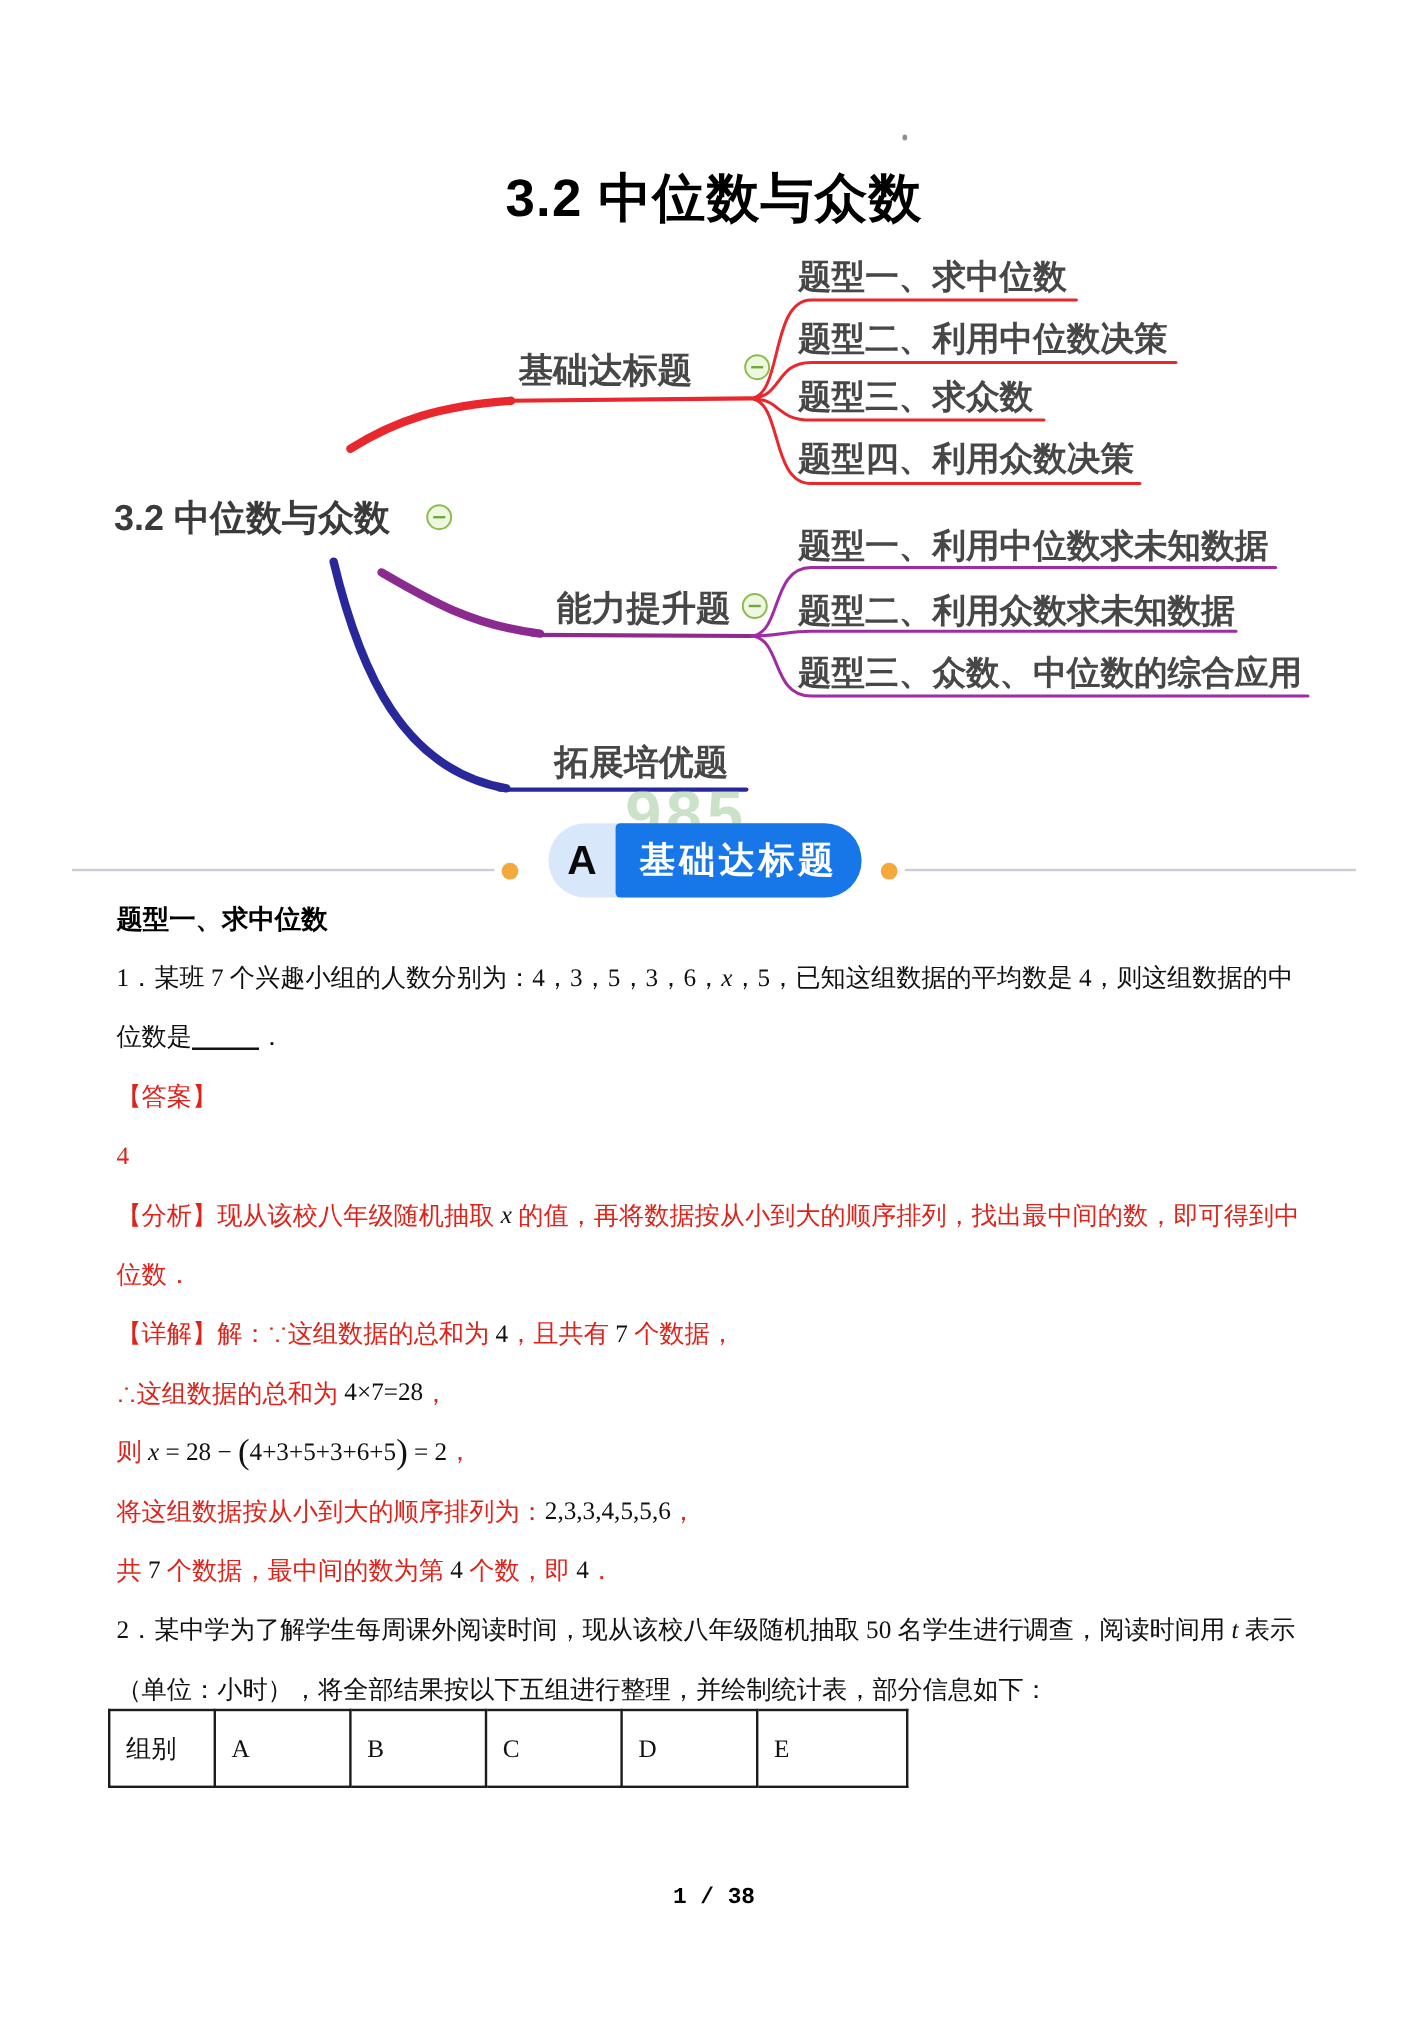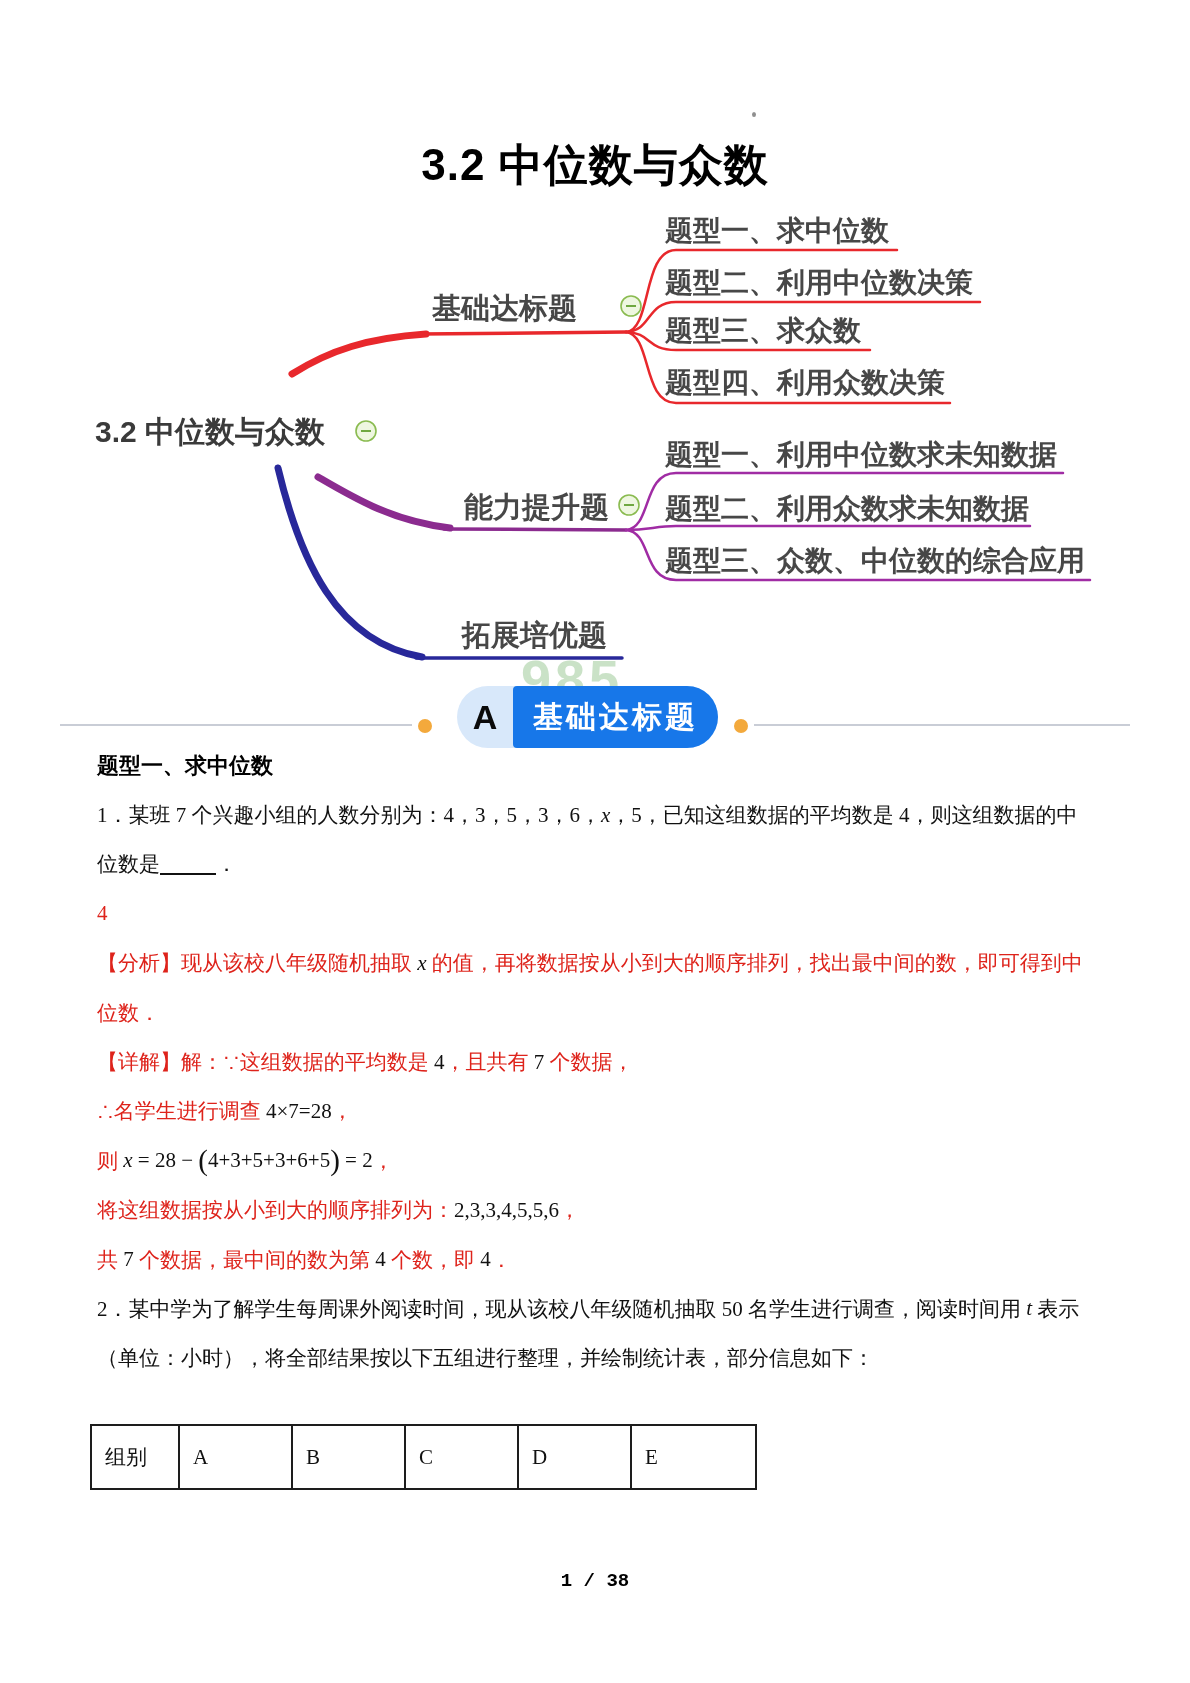--- a/index.html
+++ b/index.html
@@ -120,25 +120,26 @@
   <div class="badge">
     <div class="badge-a">A</div>
     <div class="badge-main">基础达标题</div>
   </div>
   <div class="wm-wechat">微信小程序:985 教辅</div>
 
   <div class="doc" id="doc">
       <div class="line"><span class="h">题型一、求中位数</span></div>
       <div class="line"><span class="k">1．某班 7 个兴趣小组的人数分别为：4，3，5，3，6，</span><span class="ki">x</span><span class="k">，5，已知这组数据的平均数是 4，则这组数据的中</span></div>
       <div class="line"><span class="k">位数是</span><span class="blank"></span><span class="k">．</span></div>
+      <div class="line"><span class="r">【答案】</span></div>
       <div class="line"><span class="r">4</span></div>
       <div class="line"><span class="r">【分析】现从该校八年级随机抽取 </span><span class="ki">x</span><span class="r"> 的值，再将数据按从小到大的顺序排列，找出最中间的数，即可得到中</span></div>
       <div class="line"><span class="r">位数．</span></div>
-      <div class="line"><span class="r">【详解】解：∵这组数据的平均数是 </span><span class="m">4</span><span class="r">，且共有 </span><span class="m">7</span><span class="r"> 个数据，</span></div>
-      <div class="line"><span class="r">∴名学生进行调查 </span><span class="m">4×7=28</span><span class="r">，</span></div>
+      <div class="line"><span class="r">【详解】解：∵这组数据的总和为 </span><span class="m">4</span><span class="r">，且共有 </span><span class="m">7</span><span class="r"> 个数据，</span></div>
+      <div class="line"><span class="r">∴这组数据的总和为 </span><span class="m">4×7=28</span><span class="r">，</span></div>
       <div class="line"><span class="r">则 </span><span class="mi">x</span><span class="m"> = 28 − </span><span class="paren">(</span><span class="m">4+3+5+3+6+5</span><span class="paren">)</span><span class="m"> = 2</span><span class="r">，</span></div>
       <div class="line"><span class="r">将这组数据按从小到大的顺序排列为：</span><span class="m">2,3,3,4,5,5,6</span><span class="r">，</span></div>
       <div class="line"><span class="r">共 </span><span class="m">7</span><span class="r"> 个数据，最中间的数为第 </span><span class="m">4</span><span class="r"> 个数，即 </span><span class="m">4</span><span class="r">．</span></div>
       <div class="line"><span class="k">2．某中学为了解学生每周课外阅读时间，现从该校八年级随机抽取 50 名学生进行调查，阅读时间用 </span><span class="ki">t</span><span class="k"> 表示</span></div>
       <div class="line"><span class="k">（单位：小时），将全部结果按以下五组进行整理，并绘制统计表，部分信息如下：</span></div>
     </div>
 
   <table class="qtable">
     <tbody>
         <tr>

